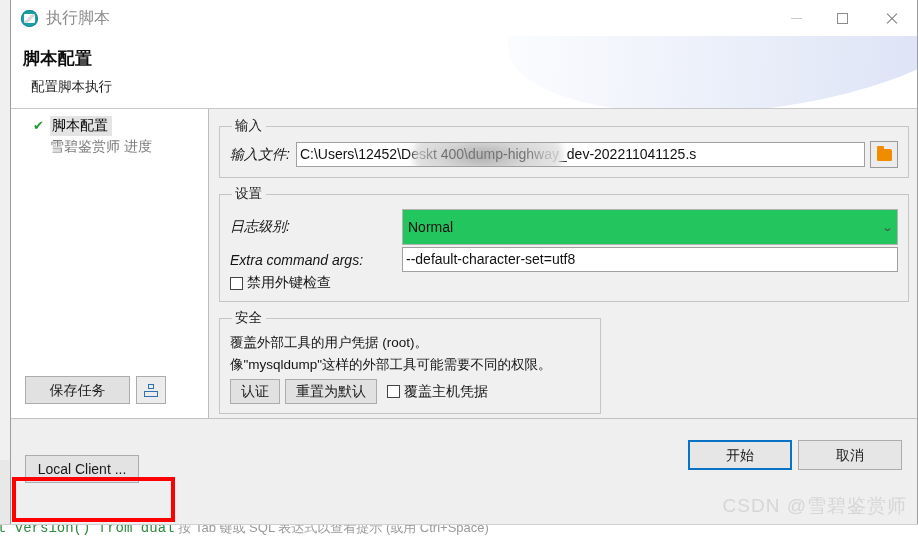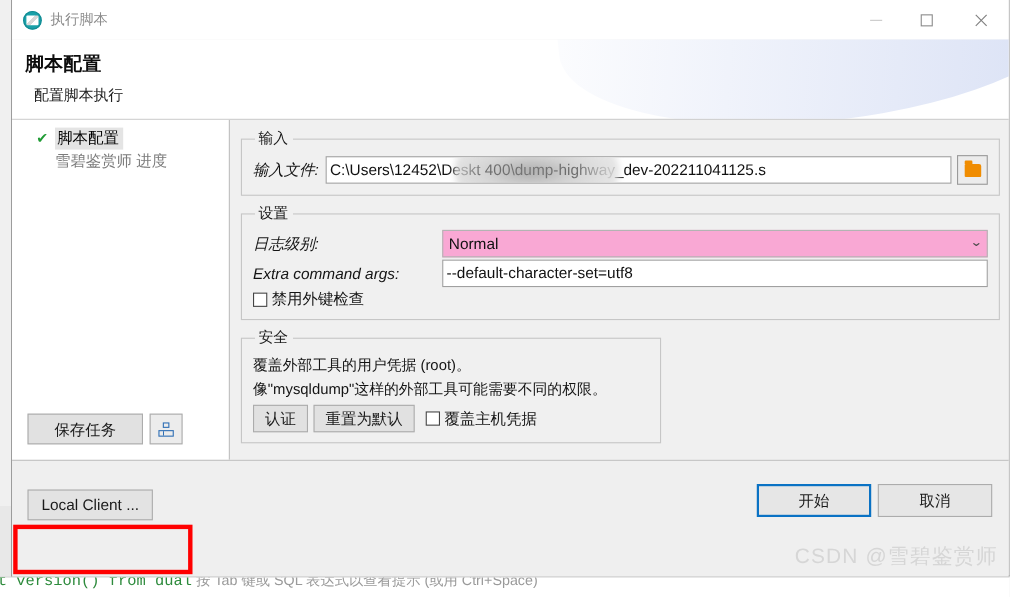--- a/index.html
+++ b/index.html
@@ -100,21 +100,21 @@
     position: absolute;
     left: 3px;
     top: 4px;
     width: 11px;
     height: 9px;
     background:
       linear-gradient(135deg, #ffffff 0 40%, #d8d8d8 40% 62%, #ffffff 62% 100%);
     border-radius: 1px;
   }
   .title-text {
-    font-size: 13px;
+    font-size: 16px;
     color: #8c8c8c;
     flex: none;
   }
   .win-buttons {
     position: absolute;
     right: 0;
     top: 0;
     height: 36px;
     display: flex;
     align-items: center;
@@ -368,23 +368,23 @@
   .folder-glyph::before {
     content: "";
     position: absolute;
     left: 0; top: -3px;
     width: 7px; height: 3px;
     background: #f08c00;
     border-radius: 1px 1px 0 0;
   }
   .select-box {
     flex: 1;
-    height: 25px;
+    height: 36px;
     line-height: 23px;
-    background: #f9a8d4;
+    background: #22c55e;
     border: 1px solid #b3b3b3;
     font-size: 14px;
     color: #111111;
     padding: 0 5px;
     box-sizing: border-box;
     display: flex;
     align-items: center;
     justify-content: space-between;
   }
   .chev {
@@ -426,21 +426,21 @@
   
   .footer {
     position: relative;
     height: 105px;
     background: #efefef;
     border-top: 1px solid #c2c2c2;
   }
   .footer-left {
     position: absolute;
     left: 14px;
-    top: 26px;
+    top: 36px;
   }
   .btn.local-client {
     width: 114px;
     height: 28px;
     line-height: 26px;
     background: #e3e3e3;
   }
   .footer-right {
     position: absolute;
     right: 15px;

